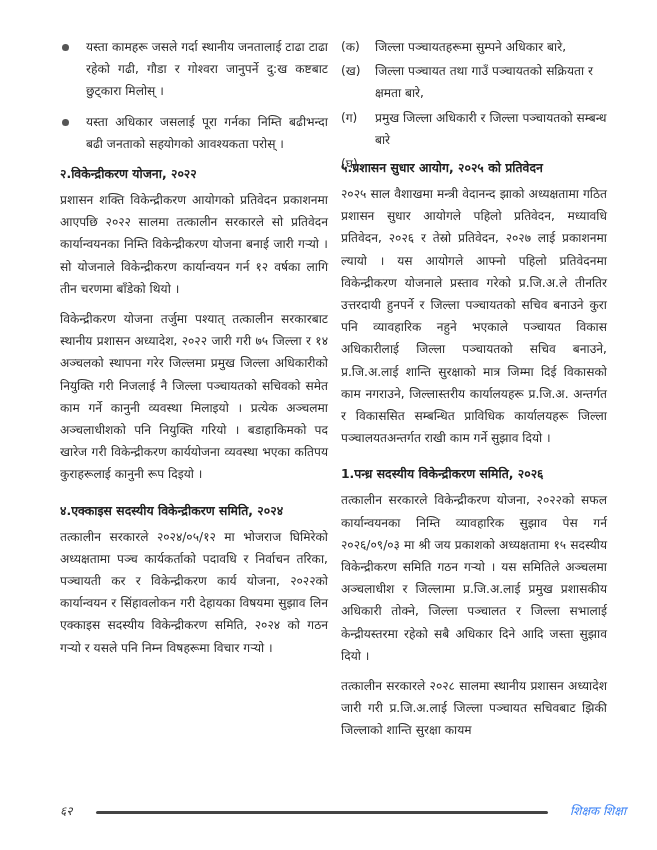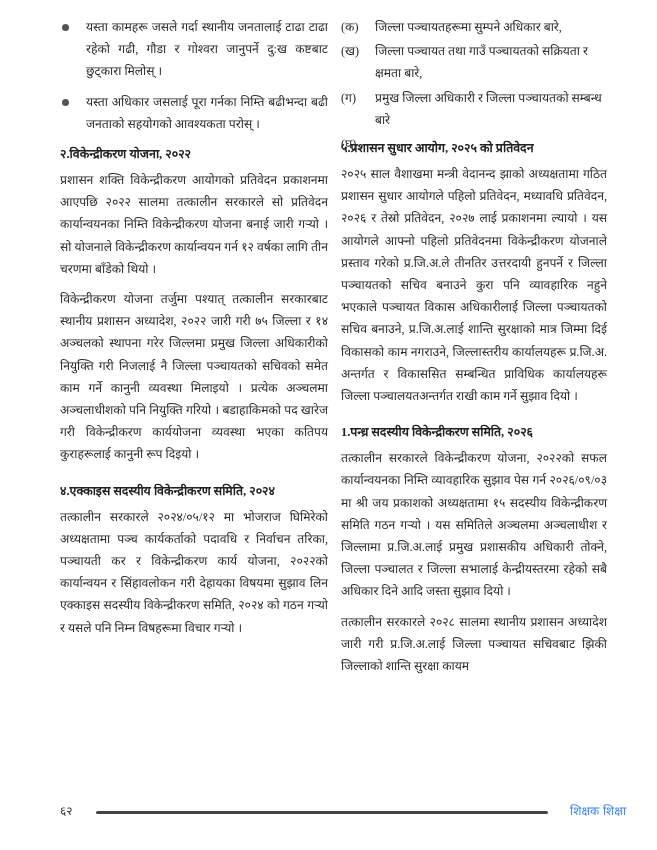--- a/index.html
+++ b/index.html
@@ -1,39 +1,39 @@
 <!DOCTYPE html>
 <html><head>
 <meta charset="utf-8">
 <style>
   html, body { margin: 0; padding: 0; }
   body {
     width: 657px; height: 850px; background: #ffffff; overflow: hidden;
     font-family: "DejaVu Sans", sans-serif; color: #2a2a2a;
   }
   .page { position: relative; width: 657px; height: 850px; }
-  .col { position: absolute; top: 16px; font-family: Liberation Serif, serif; }
+  .col { position: absolute; top: 36px; }
   .col-left { left: 60px; width: 268px; }
   .col-right { left: 341px; width: 266px; }
   p, .para {
     margin: 0; font-size: 12.2px; line-height: 22.2px; text-align: justify;
   }
   .bullet { position: relative; padding-left: 26px; margin-bottom: 8px; }
   .bullet .dot {
     position: absolute; left: 2px; top: 8px; width: 7px; height: 7px;
     border-radius: 50%; background: #555;
   }
   .heading {
     font-weight: bold; font-size: 12.4px; line-height: 22px; margin: 6px 0 4px 0;
     color: #222;
   }
   .sec-gap { height: 8px; }
   .list-item { position: relative; padding-left: 34px; font-size: 12.2px; line-height: 22.2px; margin-bottom: 2px; }
   .list-item .mark { position: absolute; left: 0; top: 0; }
-  .footer { position: absolute; left: 60px; top: 800px; width: 566px; height: 22px; }
+  .footer { position: absolute; left: 60px; top: 800px; width: 566px; height: 22px; font-style: italic; }
   .page-num { position: absolute; left: 0; top: 2px; font-size: 12px; color: #333; }
   .rule { position: absolute; left: 36px; right: 78px; top: 11px; height: 3px; background: #444; border-radius: 2px; }
   .mag-name { position: absolute; right: 0; top: 2px; font-size: 12px; color: #3b82f6; }
 </style>
 </head>
 <body>
 
 <div class="page">
 
   <div class="col col-left">

